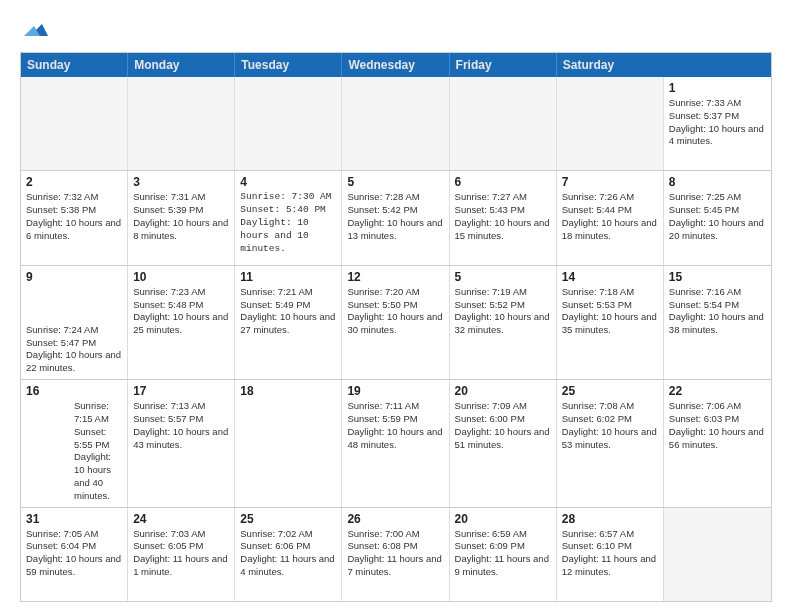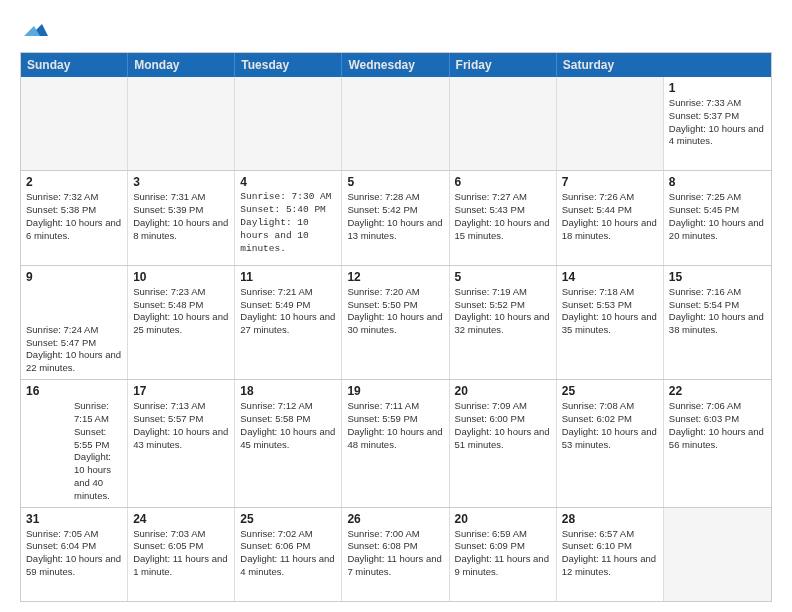--- a/index.html
+++ b/index.html
@@ -266,23 +266,20 @@
 Daylight: 10 hours and 40 minutes.</div>
           </div>
           <div class="cal-cell">
             <span class="day-num">17</span>
             <div class="day-info" style="white-space: pre-line;">Sunrise: 7:13 AM
 Sunset: 5:57 PM
 Daylight: 10 hours and 43 minutes.</div>
           </div>
           <div class="cal-cell">
             <span class="day-num">18</span>
-            <div class="day-info" style="white-space: pre-line;">Sunrise: 7:12 AM
-Sunset: 5:58 PM
-Daylight: 10 hours and 45 minutes.</div>
           </div>
           <div class="cal-cell">
             <span class="day-num">19</span>
             <div class="day-info" style="white-space: pre-line;">Sunrise: 7:11 AM
 Sunset: 5:59 PM
 Daylight: 10 hours and 48 minutes.</div>
           </div>
           <div class="cal-cell">
             <span class="day-num">20</span>
             <div class="day-info" style="white-space: pre-line;">Sunrise: 7:09 AM

